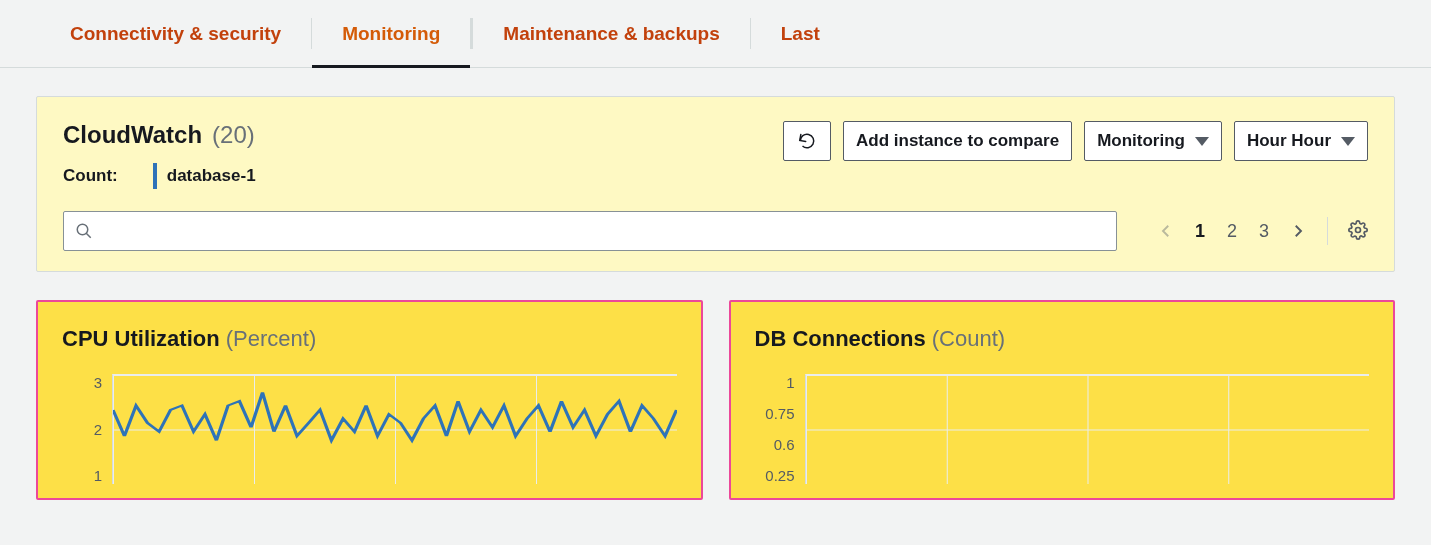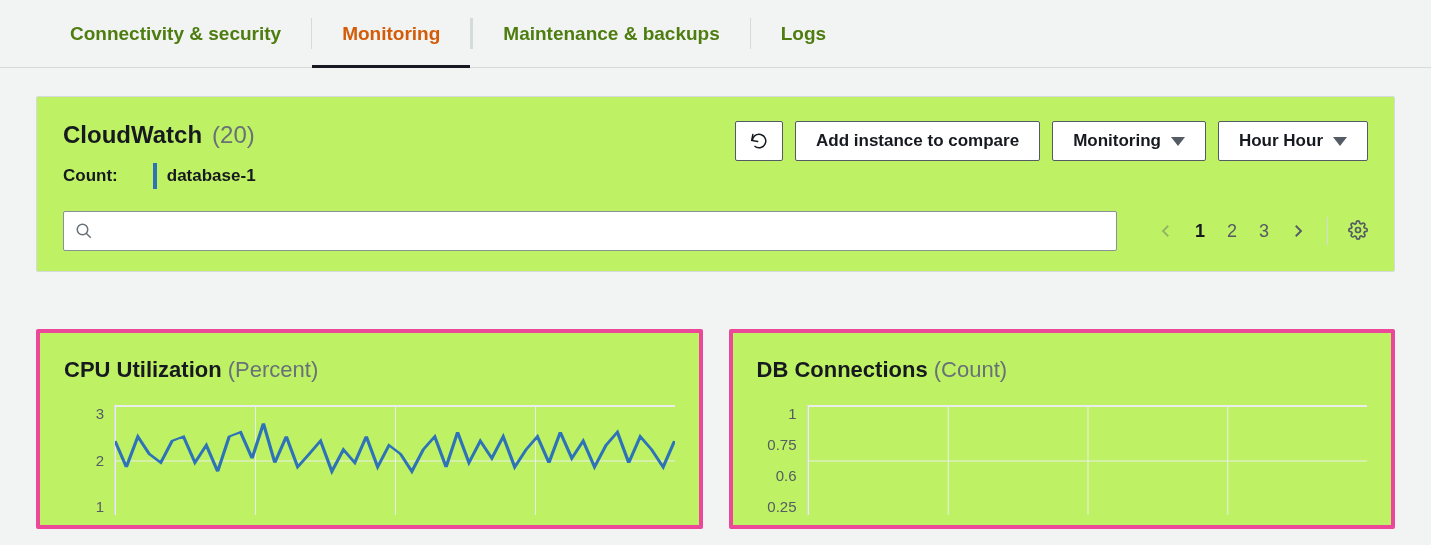--- a/index.html
+++ b/index.html
@@ -15,42 +15,42 @@
       padding: 0 40px;
       border-bottom: 1px solid #d5dbdb;
       display: flex;
       align-items: stretch;
       height: 68px;
     }
     .tab {
       display: flex;
       align-items: center;
       padding: 0 30px;
-      color: #4d7c0f;
+      color: #c2410c;
       font-size: 19px;
       font-weight: 700;
       cursor: pointer;
       position: relative;
     }
     .tab.active { color: #d45b07; }
     .tab.active::after {
       content: "";
       position: absolute;
       left: 0; right: 0; bottom: -1px;
       height: 3px;
       background: #16191f;
     }
     .tab-sep {
       width: 1px;
       background: #d5dbdb;
       margin: 18px 0;
     }
 
     .card {
-      background: #bef264;
+      background: #fef9c3;
       border: 1px solid #d5dbdb;
       border-radius: 2px;
       margin: 28px 36px 0 36px;
       padding: 24px 26px 20px 26px;
     }
     .top-row {
       display: flex;
       align-items: flex-start;
       justify-content: space-between;
     }
@@ -62,21 +62,21 @@
     .legend-item { display: flex; align-items: center; gap: 10px; font-size: 17px; font-weight: 700; padding-left: 19px; }
     .legend-swatch { width: 4px; height: 26px; background: #2e73b8; }
 
     .actions { display: flex; gap: 12px; }
     .btn {
       border: 1px solid #545b64;
       background: #fff;
       color: #16191f;
       font-size: 17px;
       font-weight: 700;
-      padding: 8px 20px;
+      padding: 8px 12px;
       border-radius: 2px;
       cursor: pointer;
       display: inline-flex;
       align-items: center;
       gap: 10px;
       height: 40px;
     }
     .btn.icon-only { padding: 8px 14px; }
     .icon-svg { width: 18px; height: 18px; stroke: #16191f; stroke-width: 2; fill: none; }
     .caret-down {
@@ -123,26 +123,25 @@
     .vdiv { width: 1px; height: 28px; background: #d5dbdb; }
     .gear svg { width: 20px; height: 20px; stroke: #545b64; stroke-width: 2; fill: none; cursor: pointer; }
 
     .charts-row {
       display: flex;
       gap: 26px;
       margin: 28px 36px 0 36px;
     }
     .chart-card {
       flex: 1;
-      background: #bef264;
-      border: 4px solid #ec4899;
+      background: #fde047;
+      border: 2px solid #ec4899;
       border-radius: 2px;
       padding: 24px 24px 8px 24px;
       min-height: 200px;
-      margin-top: 29px;
     }
     .chart-title { font-size: 22px; font-weight: 700; margin-bottom: 22px; }
     .chart-unit { font-weight: 400; color: #687078; }
     .chart-area { position: relative; height: 110px; display: flex; }
     .y-axis {
       display: flex; flex-direction: column;
       justify-content: space-between;
       text-align: right;
       padding-right: 10px;
       width: 50px;
@@ -165,21 +164,21 @@
 <div class="page">
   <div class="tabs-row" id="tabs-row">
       <div class="tab">Connectivity &amp; security</div>
       <div class="tab-sep"></div>
       <div class="tab active">Monitoring</div>
       <div class="tab-sep"></div>
       <div class="tab-sep"></div>
       <div class="tab-sep"></div>
       <div class="tab">Maintenance &amp; backups</div>
       <div class="tab-sep"></div>
-      <div class="tab">Logs</div>
+      <div class="tab">Last</div>
     </div>
 
   <div class="card">
     <div class="top-row">
       <div>
         <div class="title-line">
           <h2>CloudWatch</h2>
           <span class="title-count">(20)</span>
         </div>
         <div class="legend-row">

